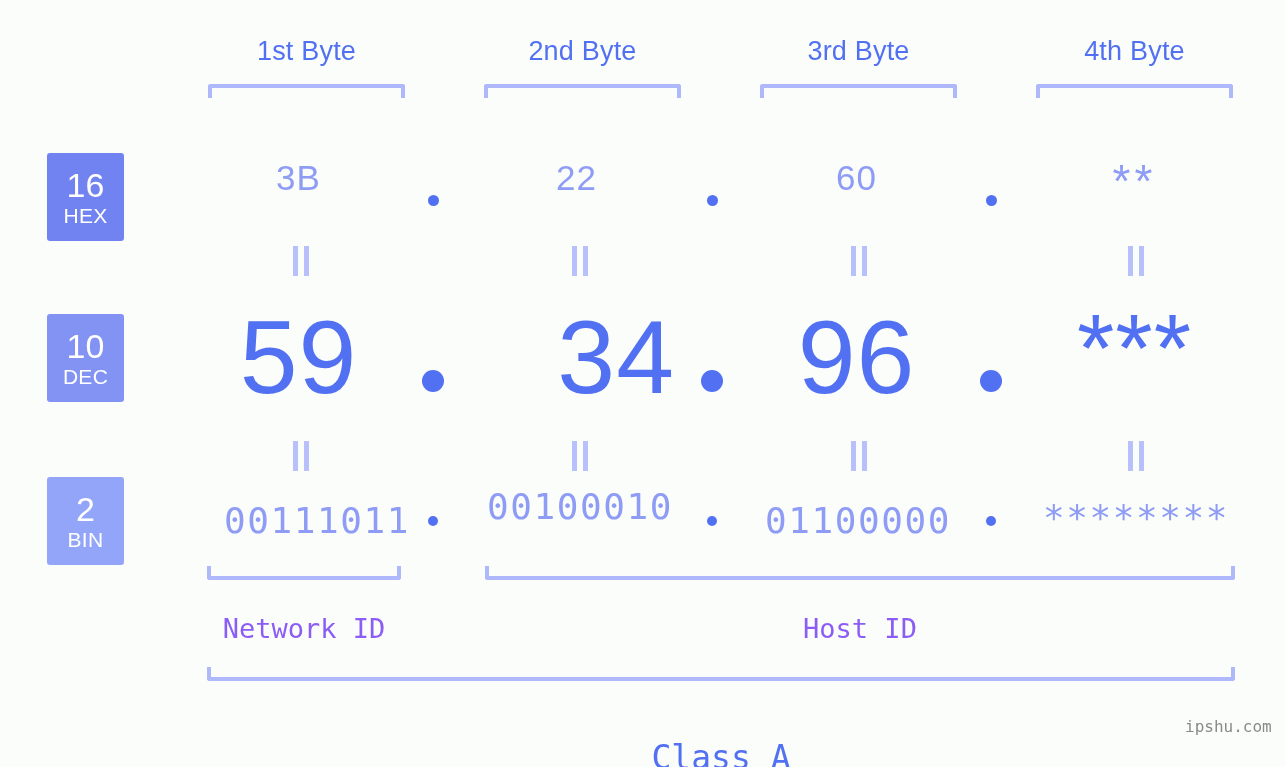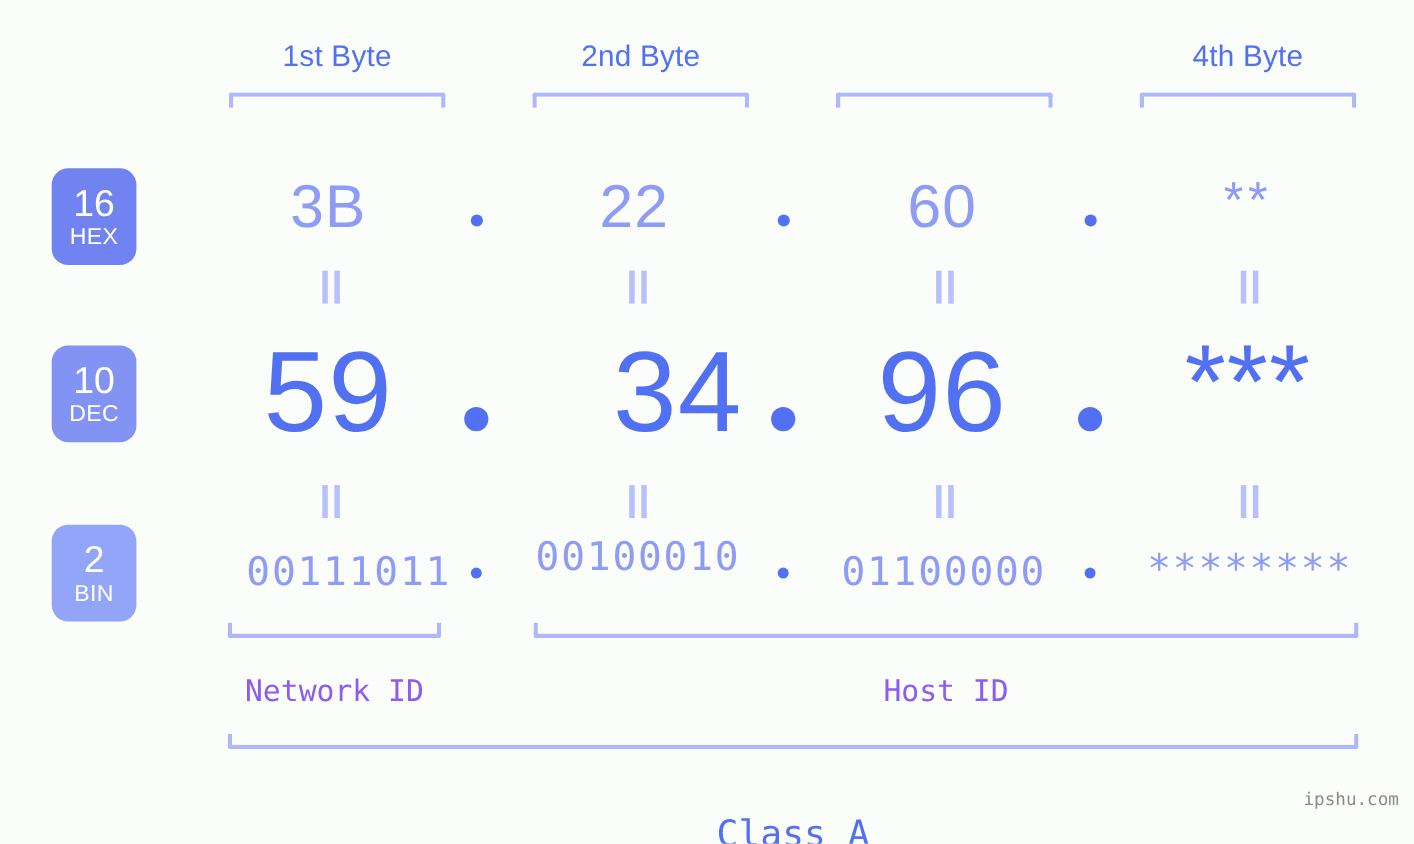--- a/index.html
+++ b/index.html
@@ -49,21 +49,21 @@
     border-radius: 0 0 3px 3px;
     height: 14px;
     box-sizing: border-box;
   }
 
   
   .badge {
     position: absolute;
     width: 77px;
     height: 88px;
-    border-radius: 15px;
+    border-radius: 3px;
     color: #ffffff;
     display: flex;
     flex-direction: column;
     align-items: center;
     justify-content: center;
     line-height: 1;
     box-sizing: border-box;
   }
   .badge .num {
     font-size: 34px;
@@ -80,21 +80,21 @@
   
   .val {
     position: absolute;
     text-align: center;
     white-space: nowrap;
     line-height: 1;
   }
 
   .hex-val {
     font-family: "Liberation Sans", sans-serif;
-    font-size: 55px;
+    font-size: 35px;
     color: #8e9cf5;
     letter-spacing: 1px;
   }
   .hex-star {
     font-family: "Liberation Sans", sans-serif;
     font-size: 46px;
     color: #8e9cf5;
     letter-spacing: 4px;
   }
   .dec-val {
@@ -169,20 +169,21 @@
     white-space: nowrap;
   }
 </style>
 </head>
 <body>
 
 <div class="stage">
 
   <div class="byte-label" style="left:208px; top:36px; width:197px;">1st Byte</div>
   <div class="byte-label" style="left:484px; top:36px; width:197px;">2nd Byte</div>
+  <div class="byte-label" style="left:760px; top:36px; width:197px;">3rd Byte</div>
   <div class="byte-label" style="left:1036px; top:36px; width:197px;">4th Byte</div>
 
   <div class="bracket-top" style="left:208px; top:84px; width:197px;"></div>
   <div class="bracket-top" style="left:484px; top:84px; width:197px;"></div>
   <div class="bracket-top" style="left:760px; top:84px; width:197px;"></div>
   <div class="bracket-top" style="left:1036px; top:84px; width:197px;"></div>
 
   <div class="badge" style="left:47px; top:153px; background:#7183f0;">
     <span class="num">16</span>
     <span class="base-name">HEX</span>

